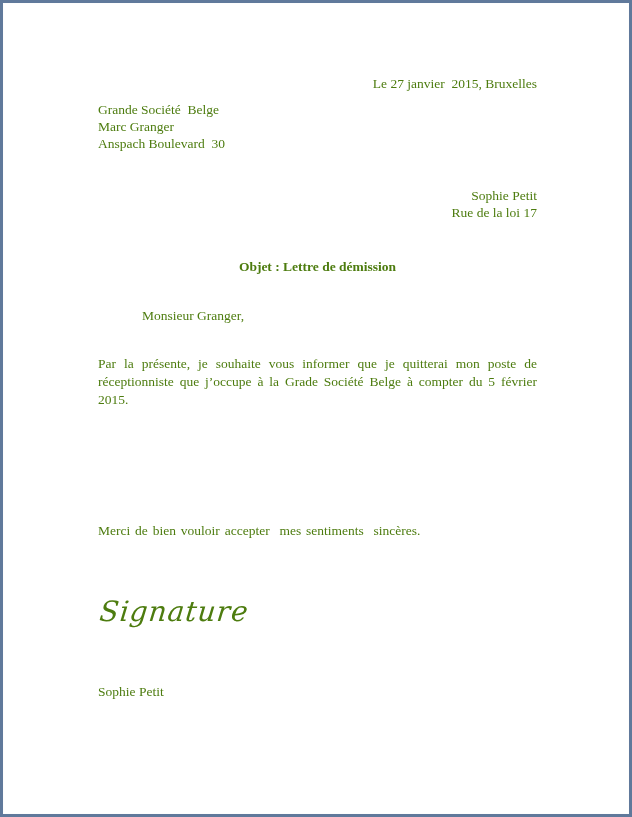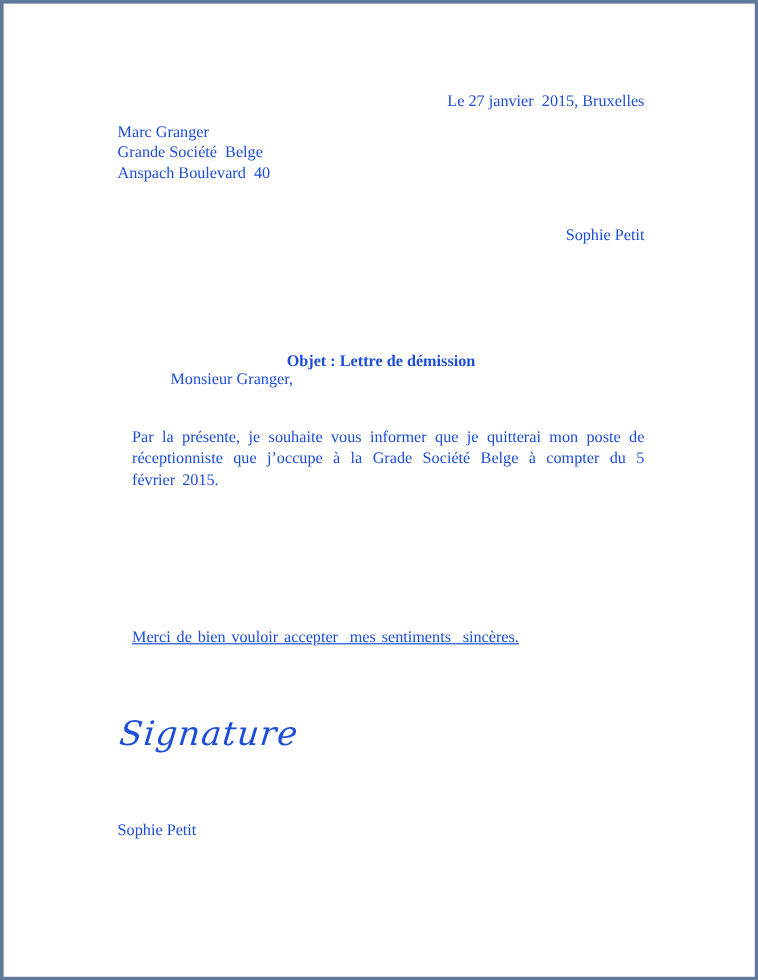--- a/index.html
+++ b/index.html
@@ -9,21 +9,21 @@
   }
   .page {
     position: relative;
     width: 632px;
     height: 817px;
     box-sizing: border-box;
     background: #ffffff;
     border: 3px solid #60799b;
     box-shadow: inset 0 0 0 1px #fdfdfd;
     font-family: "Liberation Serif", "DejaVu Serif", serif;
-    color: #1d4ed8;
+    color: #4d7c0f;
     font-size: 13.5px;
     overflow: hidden;
   }
   .block {
     position: absolute;
     left: 95px;
     right: 92px;
   }
   .date-line {
     top: 73px;
@@ -40,43 +40,41 @@
   }
   .sender-block {
     top: 184px;
     text-align: right;
     line-height: 17px;
   }
   .subject-line {
     top: 256px;
     text-align: center;
     font-weight: bold;
-    margin-top: 34px;
   }
   .salutation-line {
     top: 305px;
     margin-left: 44px;
   }
   .para {
     line-height: 18px;
-    margin-left: 12px;
   }
   .para.justified {
     text-align: justify;
     text-align-last: left;
     word-spacing: 2.5px;
   }
   .para.single {
     white-space: pre-wrap;
     word-spacing: 1.5px;
   }
   .para-1 { top: 352px; }
   .para-2 { top: 404px; }
   .para-3 { top: 470px; }
-  .para-4 { top: 519px; text-decoration: underline; }
+  .para-4 { top: 519px; }
   .signature-script {
     top: 592px;
     font-family: "DejaVu Serif", "Liberation Serif", serif;
     font-style: italic;
     font-size: 28px;
     letter-spacing: 1px;
     transform: skewX(-6deg);
     transform-origin: left bottom;
   }
   .signature-name {
@@ -84,27 +82,28 @@
   }
 </style>
 </head>
 <body>
 
 <div class="page" style="border-color: rgb(96, 121, 155); background: rgb(255, 255, 255);">
 
   <div class="block date-line">Le 27 janvier  2015, Bruxelles</div>
 
   <div class="block recipient-block">
+    <div class="addr-line">Grande Société  Belge</div>
     <div class="addr-line">Marc Granger</div>
-    <div class="addr-line">Grande Société  Belge</div>
-    <div class="addr-line">Anspach Boulevard  40</div>
+    <div class="addr-line">Anspach Boulevard  30</div>
   </div>
 
   <div class="block sender-block">
     <div class="addr-line">Sophie Petit</div>
+    <div class="addr-line">Rue de la loi 17</div>
   </div>
 
   <div class="block subject-line">Objet : Lettre de démission</div>
 
   <div class="block salutation-line">Monsieur Granger,</div>
 
   <div class="block para justified para-1">Par la présente, je souhaite vous informer que je quitterai mon poste de réceptionniste que j’occupe à la Grade Société Belge à compter du 5 février 2015.</div>
 
 
 

